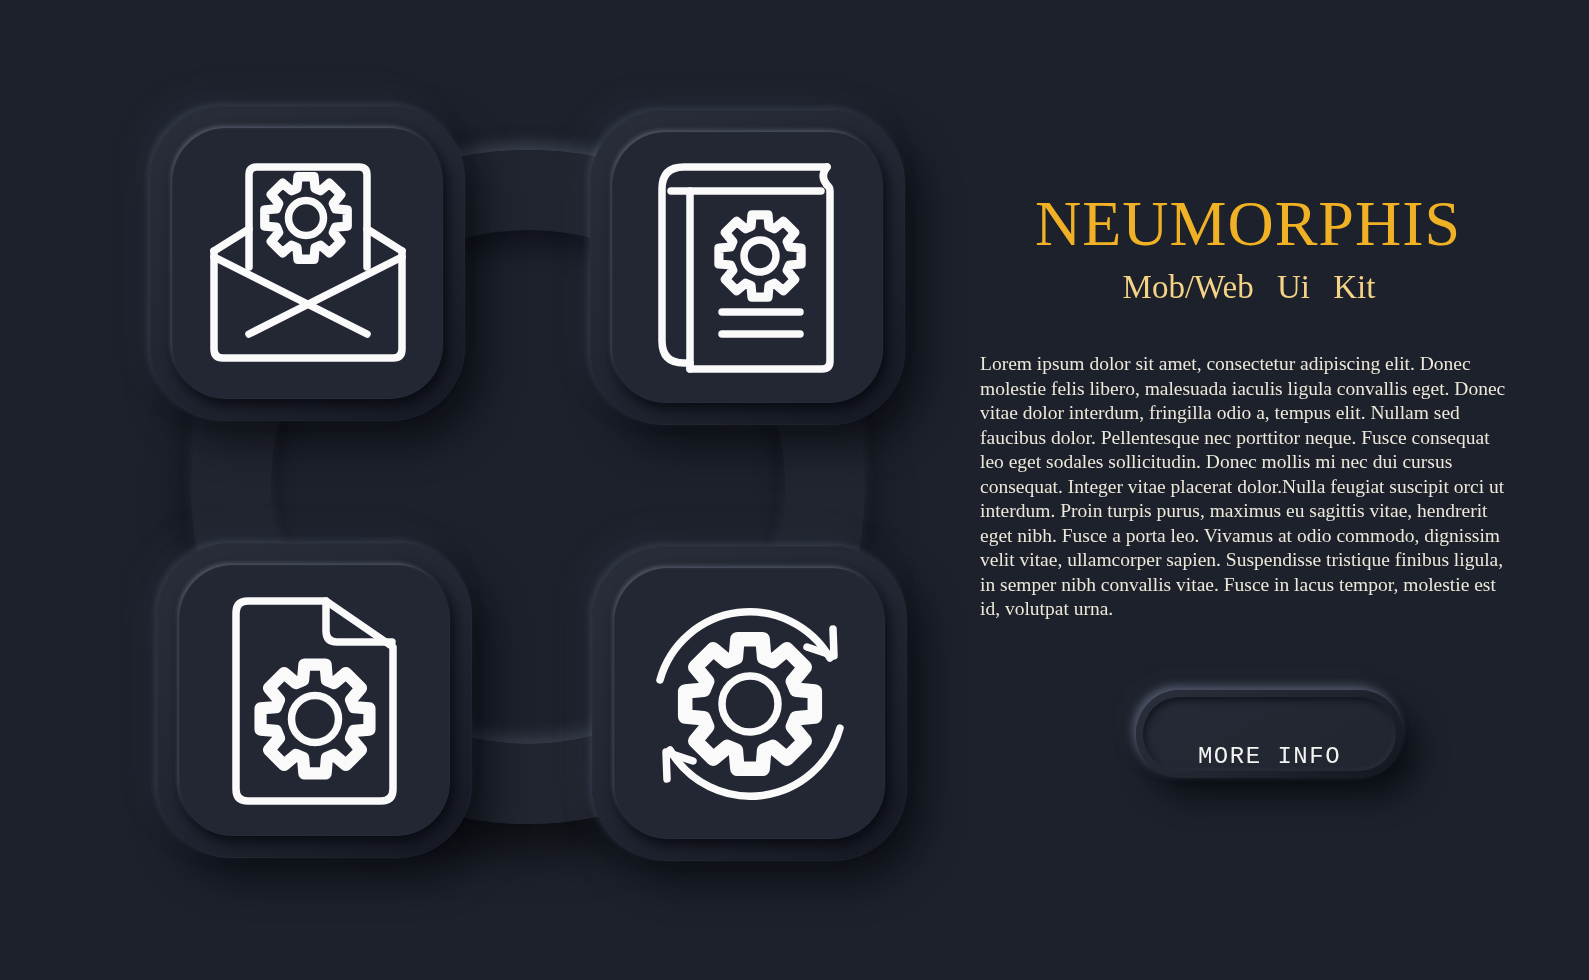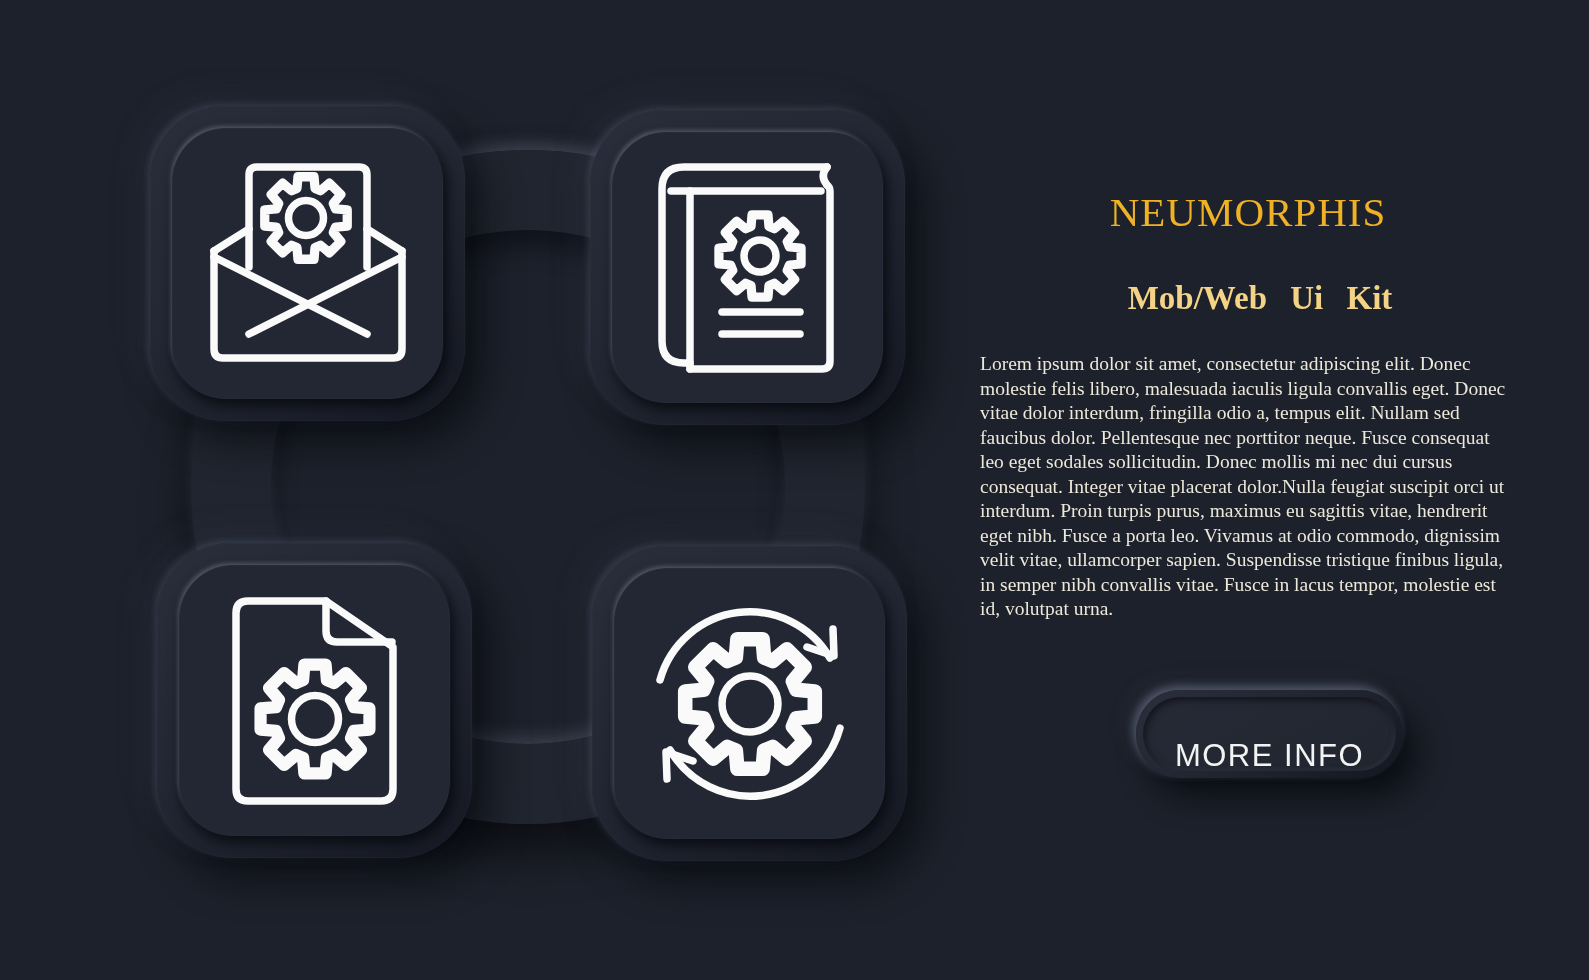--- a/index.html
+++ b/index.html
@@ -49,21 +49,21 @@
   svg.icon{width:220px;height:220px;overflow:visible;}
   svg.icon path, svg.icon use, svg.icon circle, svg.icon line{
     fill:none;stroke:#fafafa;stroke-width:7.5;
     stroke-linecap:round;stroke-linejoin:round;
     vector-effect:non-scaling-stroke;
   }
 
   
   .title{
     position:absolute;left:978px;top:192px;width:540px;
-    text-align:center;font-size:41px;line-height:1;letter-spacing:1px;
+    text-align:center;font-size:64px;line-height:1;letter-spacing:1px;
     color:#f0b125;z-index:2;
   }
   .subtitle{
     position:absolute;left:978px;top:270px;width:540px;
     text-align:center;font-size:33px;line-height:1;word-spacing:15px;
     color:#f5d386;z-index:2;
   }
   .body-text{
     position:absolute;left:980px;top:352px;width:537px;
     font-size:19.5px;line-height:24.5px;color:#ece8da;
@@ -83,22 +83,22 @@
   }
   .cta-inner{
     position:absolute;inset:7px;border-radius:37px;
     background:linear-gradient(150deg,#262a36 0%,#21252f 100%);
     box-shadow:
       inset 2px 3px 7px rgba(3,5,10,.60),
       inset -2px -2px 5px rgba(130,140,165,.12);
     display:flex;align-items:center;justify-content:center;
   }
   .cta-label{
-    font-family:Liberation Sans, sans-serif;
-    font-size:31px;letter-spacing:1.5px;color:#f3f3f3;margin-top:44px;
+    font-family:Liberation Mono, monospace;
+    font-size:24px;letter-spacing:1.5px;color:#f3f3f3;margin-top:44px;
   }
 </style>
 </head>
 <body>
 
 <div class="stage">
 
   <svg width="0" height="0" style="position:absolute" aria-hidden="true">
     <defs>
       <path id="gear" d="M33.4,-6.5 L33.4,6.5 L23.9,7.3 L22.1,11.7 L28.2,19 L19,28.2 L11.7,22.1 L7.3,23.9 L6.5,33.4 L-6.5,33.4 L-7.3,23.9 L-11.7,22.1 L-19,28.2 L-28.2,19 L-22.1,11.7 L-23.9,7.3 L-33.4,6.5 L-33.4,-6.5 L-23.9,-7.3 L-22.1,-11.7 L-28.2,-19 L-19,-28.2 L-11.7,-22.1 L-7.3,-23.9 L-6.5,-33.4 L6.5,-33.4 L7.3,-23.9 L11.7,-22.1 L19,-28.2 L28.2,-19 L22.1,-11.7 L23.9,-7.3 Z"></path>
@@ -156,21 +156,21 @@
         <circle cx="110" cy="110" r="28"></circle>
         <path d="M 20,86 A 93 93 0 0 1 190,64"></path>
         <path d="M 193,35 L 194,62 L 167,53"></path>
         <path d="M 200,134 A 93 93 0 0 1 30,156"></path>
         <path d="M 27,185 L 26,158 L 53,167"></path>
       </svg>
     </div>
   </div>
 
   <h1 class="title" style="margin:0;font-weight:normal;">NEUMORPHIS</h1>
-  <h2 class="subtitle" style="margin:12px;font-weight:bold;">Mob/Web Ui Kit</h2>
+  <h2 class="subtitle" style="margin:1px;font-weight:normal;">Mob/Web Ui Kit</h2>
   <p class="body-text" style="margin:0;">Lorem ipsum dolor sit amet, consectetur adipiscing elit. Donec molestie felis libero, malesuada iaculis ligula convallis eget. Donec vitae dolor interdum, fringilla odio a, tempus elit. Nullam sed faucibus dolor. Pellentesque nec porttitor neque. Fusce consequat leo eget sodales sollicitudin. Donec mollis mi nec dui cursus consequat. Integer vitae placerat dolor.Nulla feugiat suscipit orci ut interdum. Proin turpis purus, maximus eu sagittis vitae, hendrerit eget nibh. Fusce a porta leo. Vivamus at odio commodo, dignissim velit vitae, ullamcorper sapien. Suspendisse tristique finibus ligula, in semper nibh convallis vitae. Fusce in lacus tempor, molestie est id, volutpat urna.</p>
 
   <button class="cta">
     <span class="cta-inner">
       <span class="cta-label">MORE INFO</span>
     </span>
   </button>
 
 </div>
 

